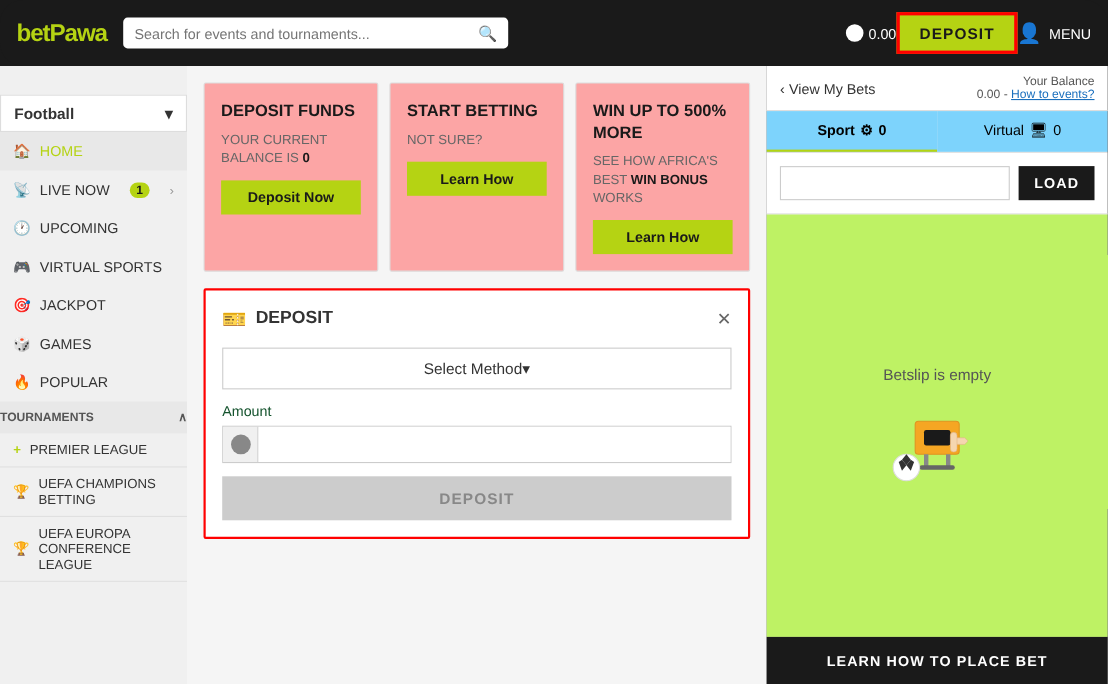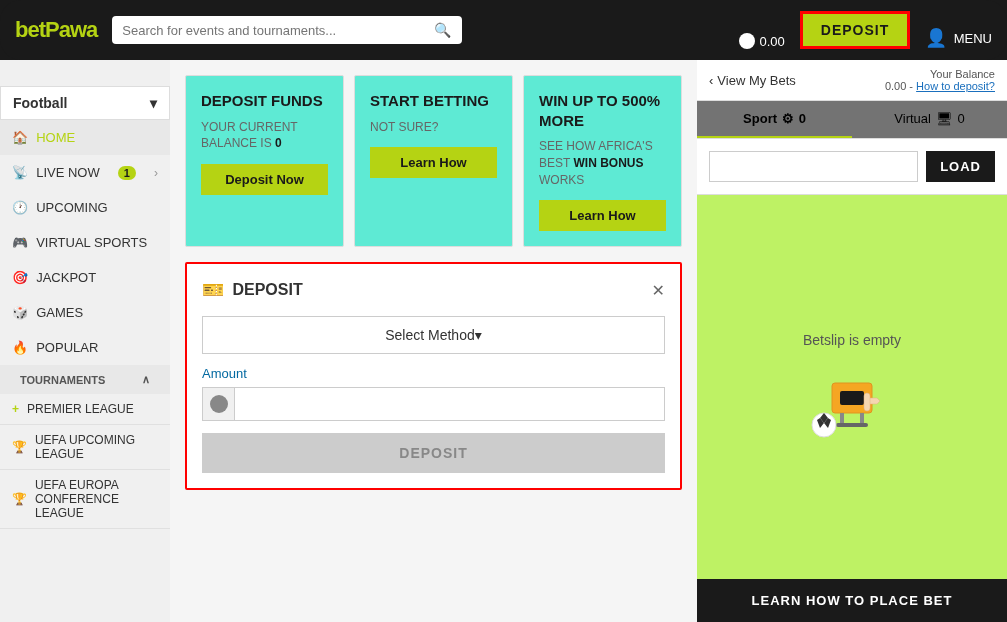--- a/index.html
+++ b/index.html
@@ -36,22 +36,21 @@
       border: none;
       outline: none;
       width: 100%;
       font-size: 13px;
       color: #999;
     }
     .search-icon-svg { color: #666; font-size: 14px; }
     .header-right {
       margin-left: auto;
       display: flex;
-      align-items: flex-end;
-      gap: 15px;
+      align-items: center;
     }
     .balance-display {
       color: white;
       display: flex;
       align-items: center;
       gap: 5px;
       font-size: 13px;
     }
     .balance-circle {
       width: 16px; height: 16px;
@@ -122,21 +121,21 @@
       background: #b5d313;
       color: #1a1a1a;
       border-radius: 10px;
       padding: 1px 6px;
       font-size: 11px;
       font-weight: bold;
       margin-left: auto;
     }
     .nav-arrow { margin-left: auto; font-size: 12px; color: #999; }
     .section-header {
-      padding: 8px 20px;
+      padding: 8px 0;
       font-size: 11px;
       font-weight: bold;
       color: #555;
       background: #e8e8e8;
       display: flex;
       align-items: center;
       justify-content: space-between;
     }
     .tournament-item {
       display: flex;
@@ -158,21 +157,21 @@
     }
 
     
     .promo-cards {
       display: flex;
       gap: 10px;
       margin-bottom: 15px;
     }
     .promo-card {
       flex: 1;
-      background: #5eead4;
+      background: #fca5a5;
       border: 1px solid #ddd;
       padding: 15px;
       border-radius: 2px;
     }
     .promo-card h3 {
       font-size: 15px;
       font-weight: bold;
       color: #1a1a1a;
       margin-bottom: 8px;
       text-transform: uppercase;
@@ -232,21 +231,21 @@
       align-items: center;
       justify-content: center;
       cursor: pointer;
       margin-bottom: 12px;
       background: white;
       font-size: 14px;
       color: #333;
     }
     .amount-label {
       font-size: 13px;
-      color: #0369a1;
+      color: #14532d;
       margin-bottom: 6px;
     }
     .amount-input-row {
       display: flex;
       align-items: center;
       border: 1px solid #ccc;
       margin-bottom: 12px;
       background: white;
     }
     .currency-icon {
@@ -321,21 +320,21 @@
     .tabs-row {
       display: flex;
       border-bottom: 1px solid #ddd;
     }
     .tab-btn {
       flex: 1;
       padding: 10px;
       text-align: center;
       cursor: pointer;
       font-size: 13px;
-      background: #737373;
+      background: #7dd3fc;
       border: none;
       border-bottom: 2px solid transparent;
       display: flex;
       align-items: center;
       justify-content: center;
       gap: 5px;
     }
     .tab-btn.active { border-bottom: 2px solid #b5d313; font-weight: bold; }
     .booking-section {
       padding: 12px;
@@ -456,21 +455,21 @@
       <span>TOURNAMENTS</span>
       <span>∧</span>
     </div>
 
     <div class="tournament-item">
       <span style="color:#b5d313;font-weight:bold">+</span>
       <span>PREMIER LEAGUE</span>
     </div>
     <div class="tournament-item">
       <span>🏆</span>
-      <span>UEFA UPCOMING LEAGUE</span>
+      <span>UEFA CHAMPIONS BETTING</span>
     </div>
     <div class="tournament-item">
       <span>🏆</span>
       <span>UEFA EUROPA CONFERENCE LEAGUE</span>
     </div>
   </div>
 
   <div class="content-area">
     <div class="promo-cards">
       <div class="promo-card">
@@ -519,21 +518,21 @@
   <div class="right-panel">
     <div class="right-panel-top">
       <a class="view-bets-link">
         <span>‹</span>
         <span>View My Bets</span>
       </a>
       <div class="your-balance-text">
         <div>Your Balance</div>
         <div>
           <span>0.00 -</span>
-          <span class="balance-how">How to deposit?</span>
+          <span class="balance-how">How to events?</span>
         </div>
       </div>
     </div>
 
     <div class="tabs-row">
       <button class="tab-btn active">
         <span>Sport</span>
         <span>⚙</span>
         <span>0</span>
       </button>

